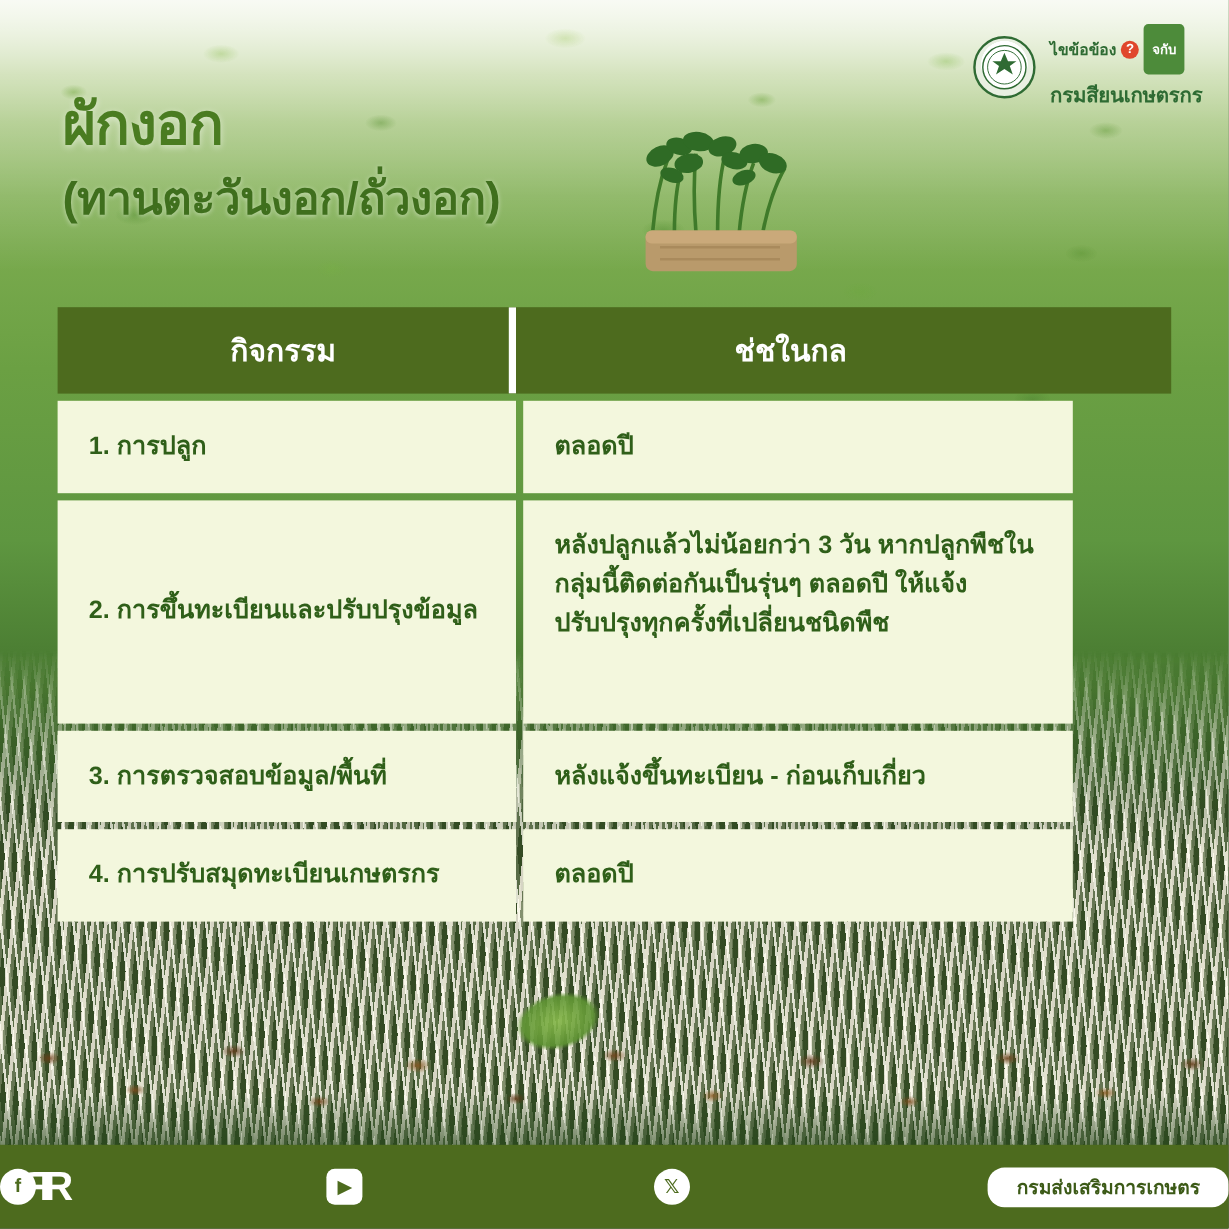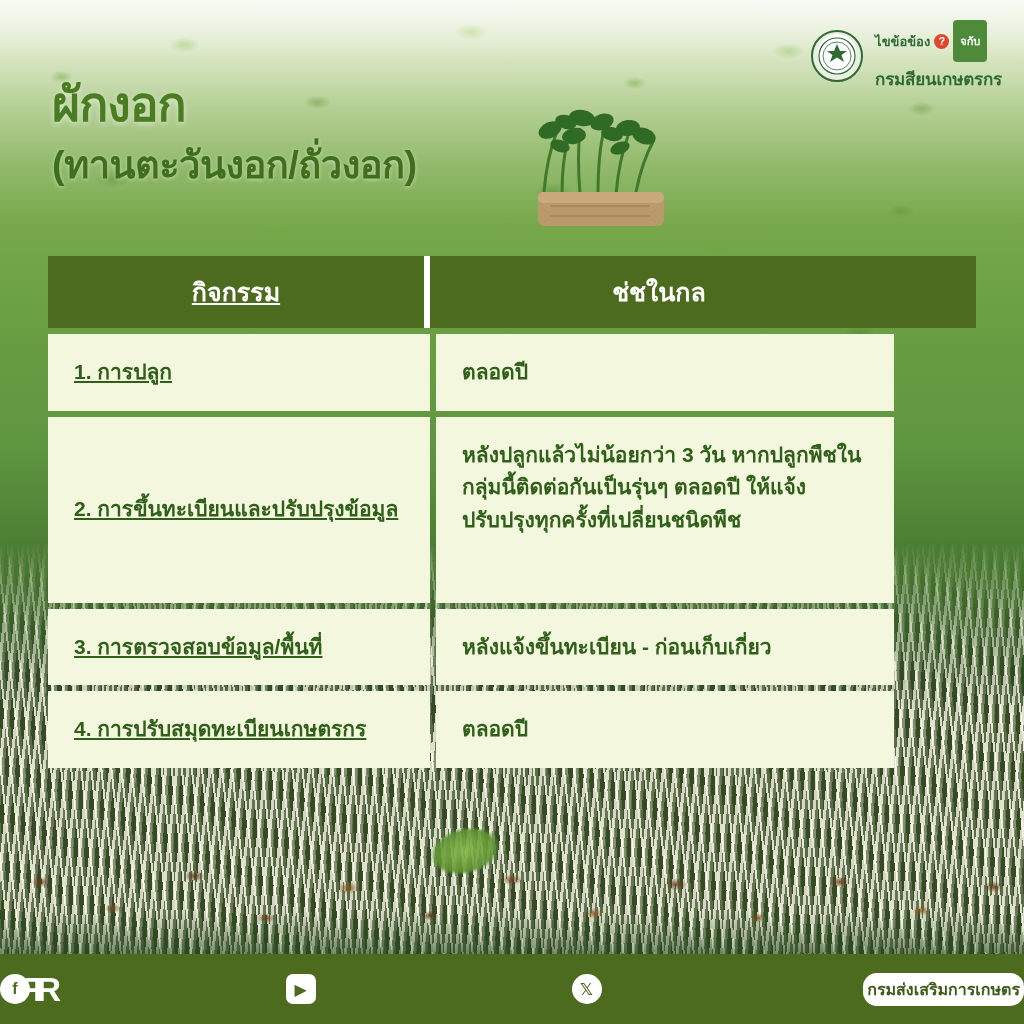--- a/index.html
+++ b/index.html
@@ -179,21 +179,21 @@
     background: #4d6b1e;
     overflow: hidden;
   }
   .th {
     padding: 16px 10px;
     text-align: center;
     color: #ffffff;
     font-size: 25px;
     font-weight: bold;
   }
-  .col-a { width: 382px; text-decoration: underline; }
+  .col-a { width: 382px; }
   .col-b { width: 458px; }
   .thead .col-a { border-right: 6px solid #ffffff; }
 
   .trow { display: flex; margin-top: 6px; }
   .td {
     background: #f3f7dd;
     padding: 22px 26px;
     color: #2f5f19;
     font-size: 21px;
     font-weight: bold;
@@ -233,21 +233,21 @@
     background: #ffffff;
     color: #4d6b1e;
     display: flex; align-items: center; justify-content: center;
     font-size: 16px; font-weight: bold;
   }
   .social.round { border-radius: 50%; }
   .footer-pill {
     background: #ffffff;
     color: #3c5a17;
     border-radius: 14px;
-    padding: 4px 4px;
+    padding: 4px 24px;
     font-size: 16px;
     font-weight: bold;
     margin-left: 6px;
   }
 </style>
 </head>
 <body>
 
 <div id="poster">
 

